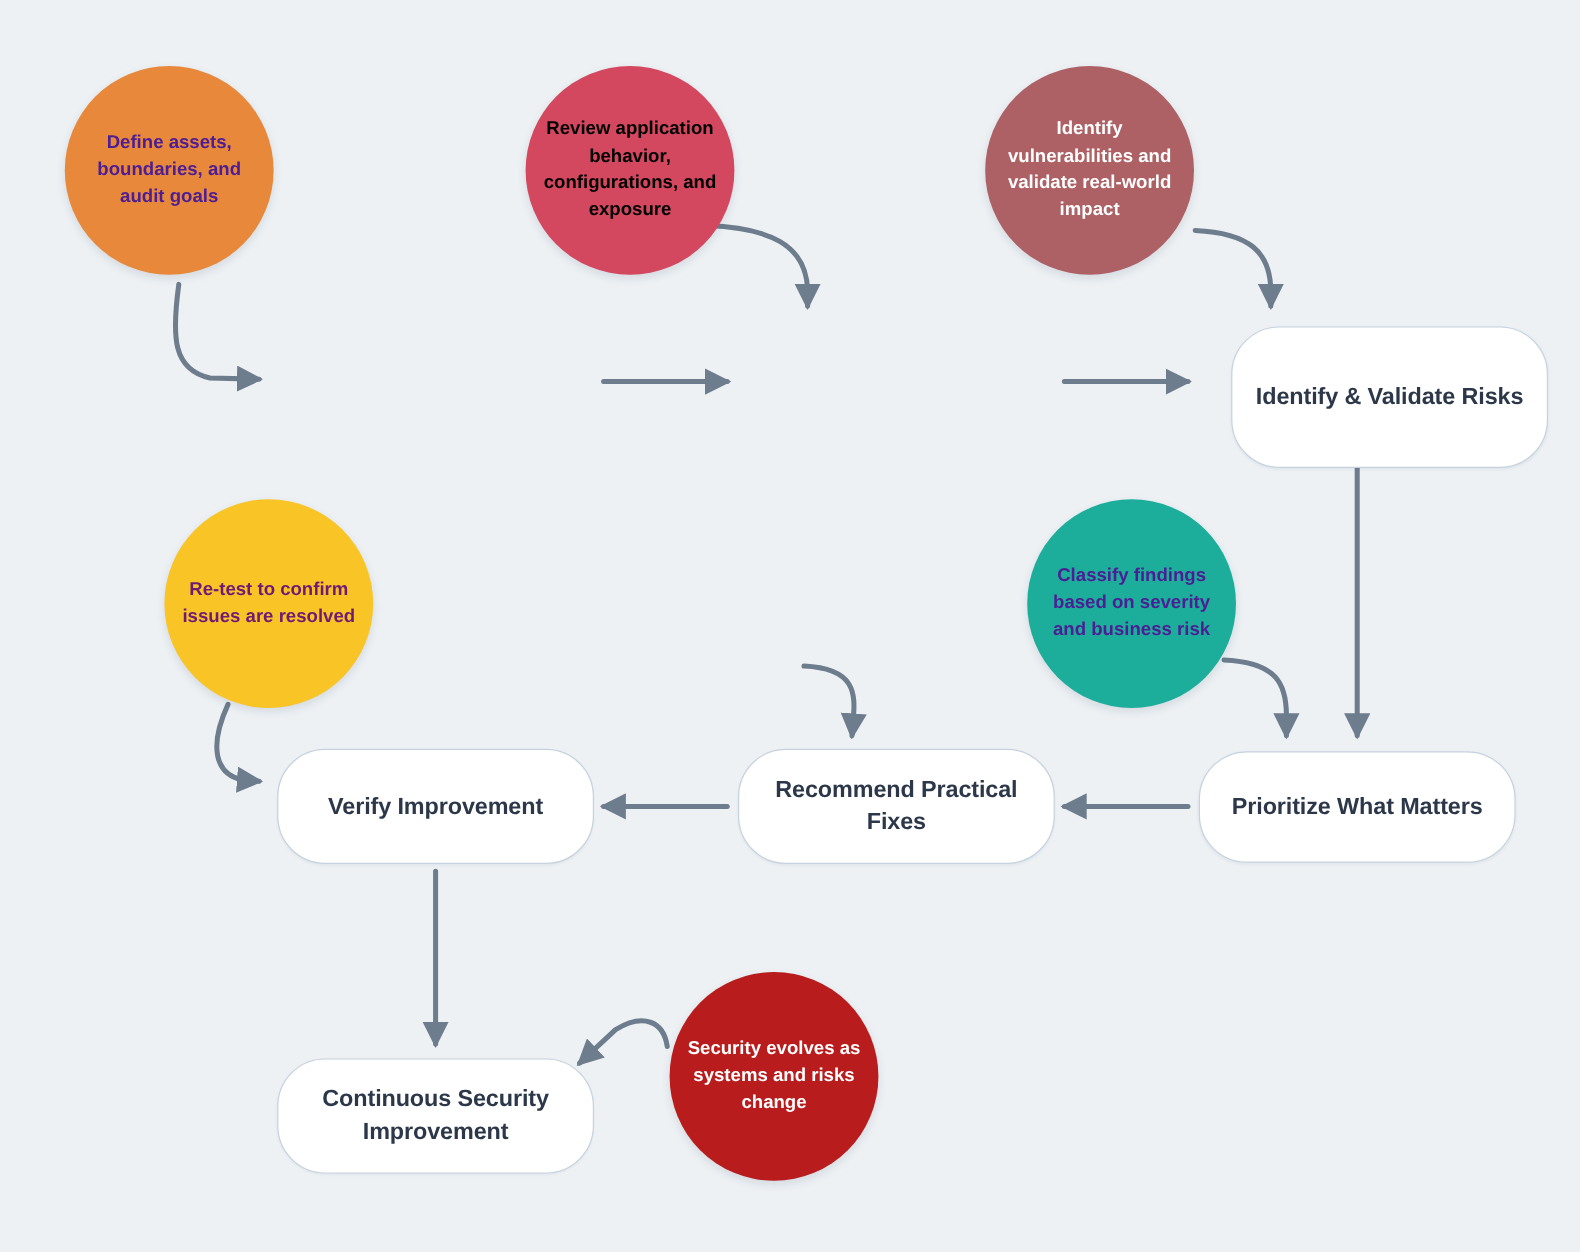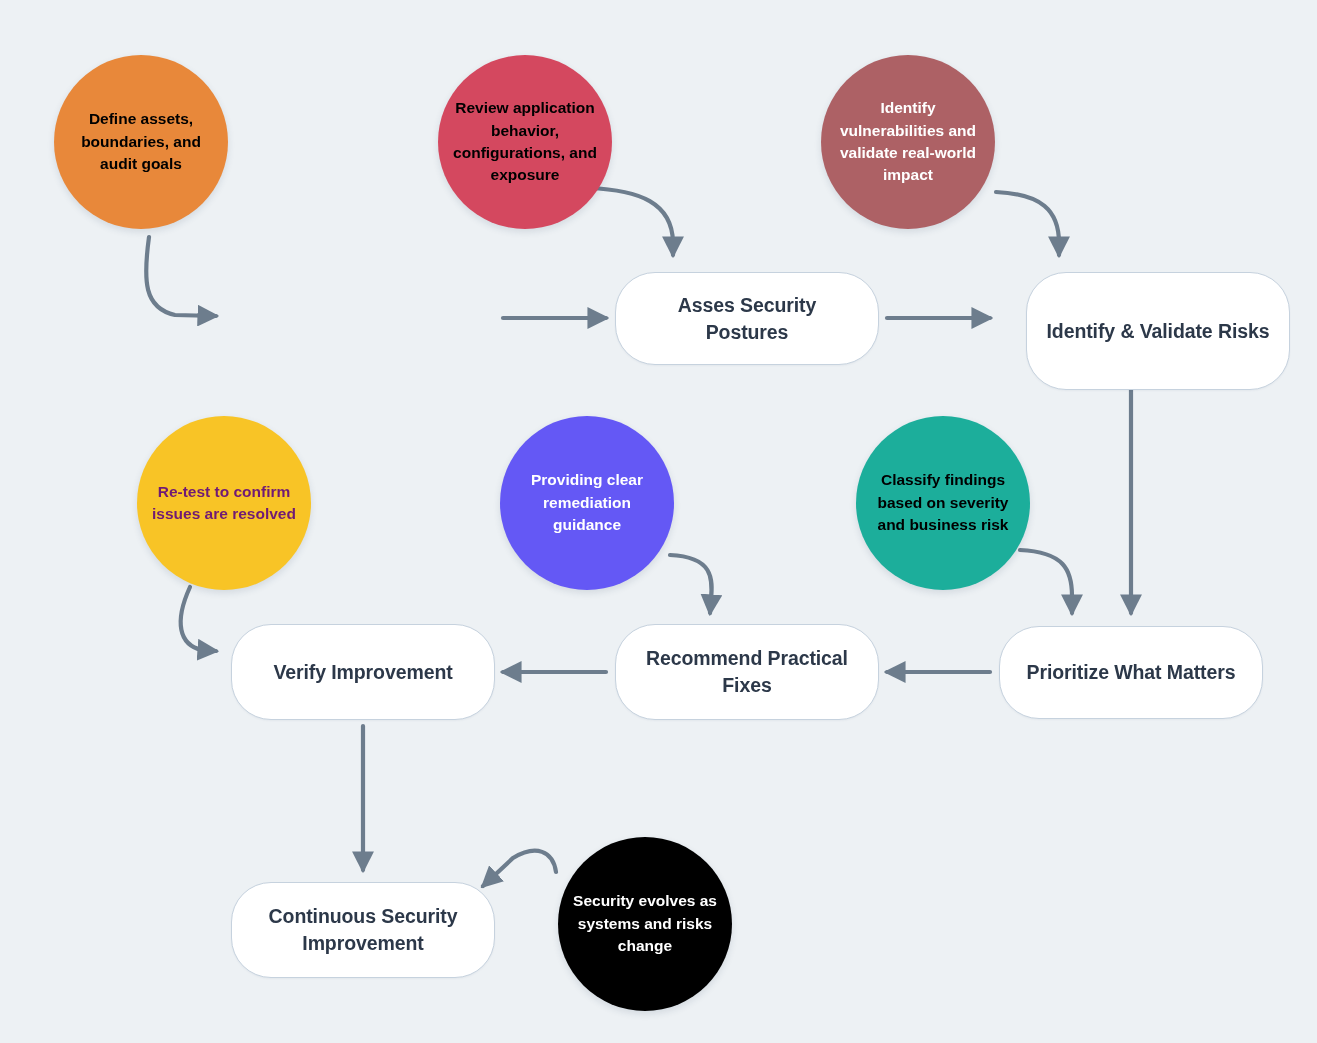--- a/index.html
+++ b/index.html
@@ -89,54 +89,48 @@
       <path d="M 606,672 L 503,672"></path>
 
       <path d="M 190,587 C 174,622 179,645 202,650 L 216,651"></path>
 
       <path d="M 363,726 L 363,870"></path>
 
       <path d="M 556,872 C 553,851 536,844 513,858 L 483,886"></path>
     </g>
   </svg>
 
-  <div class="node-box" style="left:615px; top:272px; width:264px; height:93px;">
-    <span>Asses Security Postures</span>
-  </div>
   <div class="node-box" style="left:1026px; top:272px; width:264px; height:118px;">
     <span>Identify &amp; Validate Risks</span>
   </div>
   <div class="node-box" style="left:999px; top:626px; width:264px; height:93px;">
     <span>Prioritize What Matters</span>
   </div>
   <div class="node-box" style="left:615px; top:624px; width:264px; height:96px;">
     <span>Recommend Practical Fixes</span>
   </div>
   <div class="node-box" style="left:231px; top:624px; width:264px; height:96px;">
     <span>Verify Improvement</span>
   </div>
   <div class="node-box" style="left:231px; top:882px; width:264px; height:96px;">
     <span>Continuous Security Improvement</span>
   </div>
 
-  <div class="node-circle" style="left:54px; top:55px; width:174px; height:174px; background:#e8883a; color:#000000;">
+  <div class="node-circle" style="left:54px; top:55px; width:174px; height:174px; background:#e8883a; color:#4c1d95;">
     <span>Define assets, boundaries, and audit goals</span>
   </div>
   <div class="node-circle" style="left:438px; top:55px; width:174px; height:174px; background:#d4485f; color:#000000;">
     <span>Review application behavior, configurations, and exposure</span>
   </div>
   <div class="node-circle" style="left:821px; top:55px; width:174px; height:174px; background:#ad6165; color:#ffffff;">
     <span>Identify vulnerabilities and validate real-world impact</span>
   </div>
   <div class="node-circle" style="left:137px; top:416px; width:174px; height:174px; background:#f8c426; color:#701a75;">
     <span>Re-test to confirm issues are resolved</span>
   </div>
-  <div class="node-circle" style="left:500px; top:416px; width:174px; height:174px; background:#6458f5; color:#ffffff;">
-    <span>Providing clear remediation guidance</span>
-  </div>
-  <div class="node-circle" style="left:856px; top:416px; width:174px; height:174px; background:#1cae9b; color:#000000;">
+  <div class="node-circle" style="left:856px; top:416px; width:174px; height:174px; background:#1cae9b; color:#4c1d95;">
     <span>Classify findings based on severity and business risk</span>
   </div>
-  <div class="node-circle" style="left:558px; top:837px; width:174px; height:174px; background:#000000; color:#ffffff;">
+  <div class="node-circle" style="left:558px; top:810px; width:174px; height:174px; background:#b91c1c; color:#ffffff;">
     <span>Security evolves as systems and risks change</span>
   </div>
 
 </div>
 
 </body></html>

